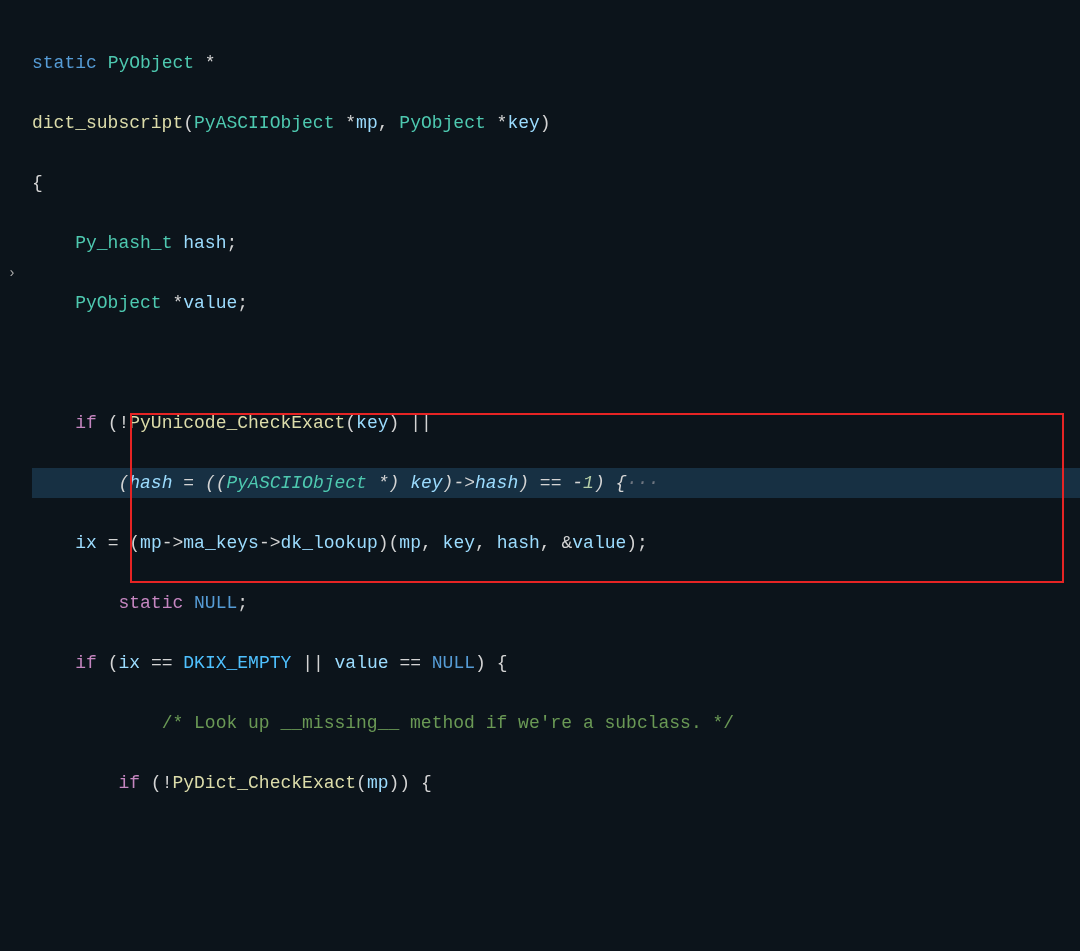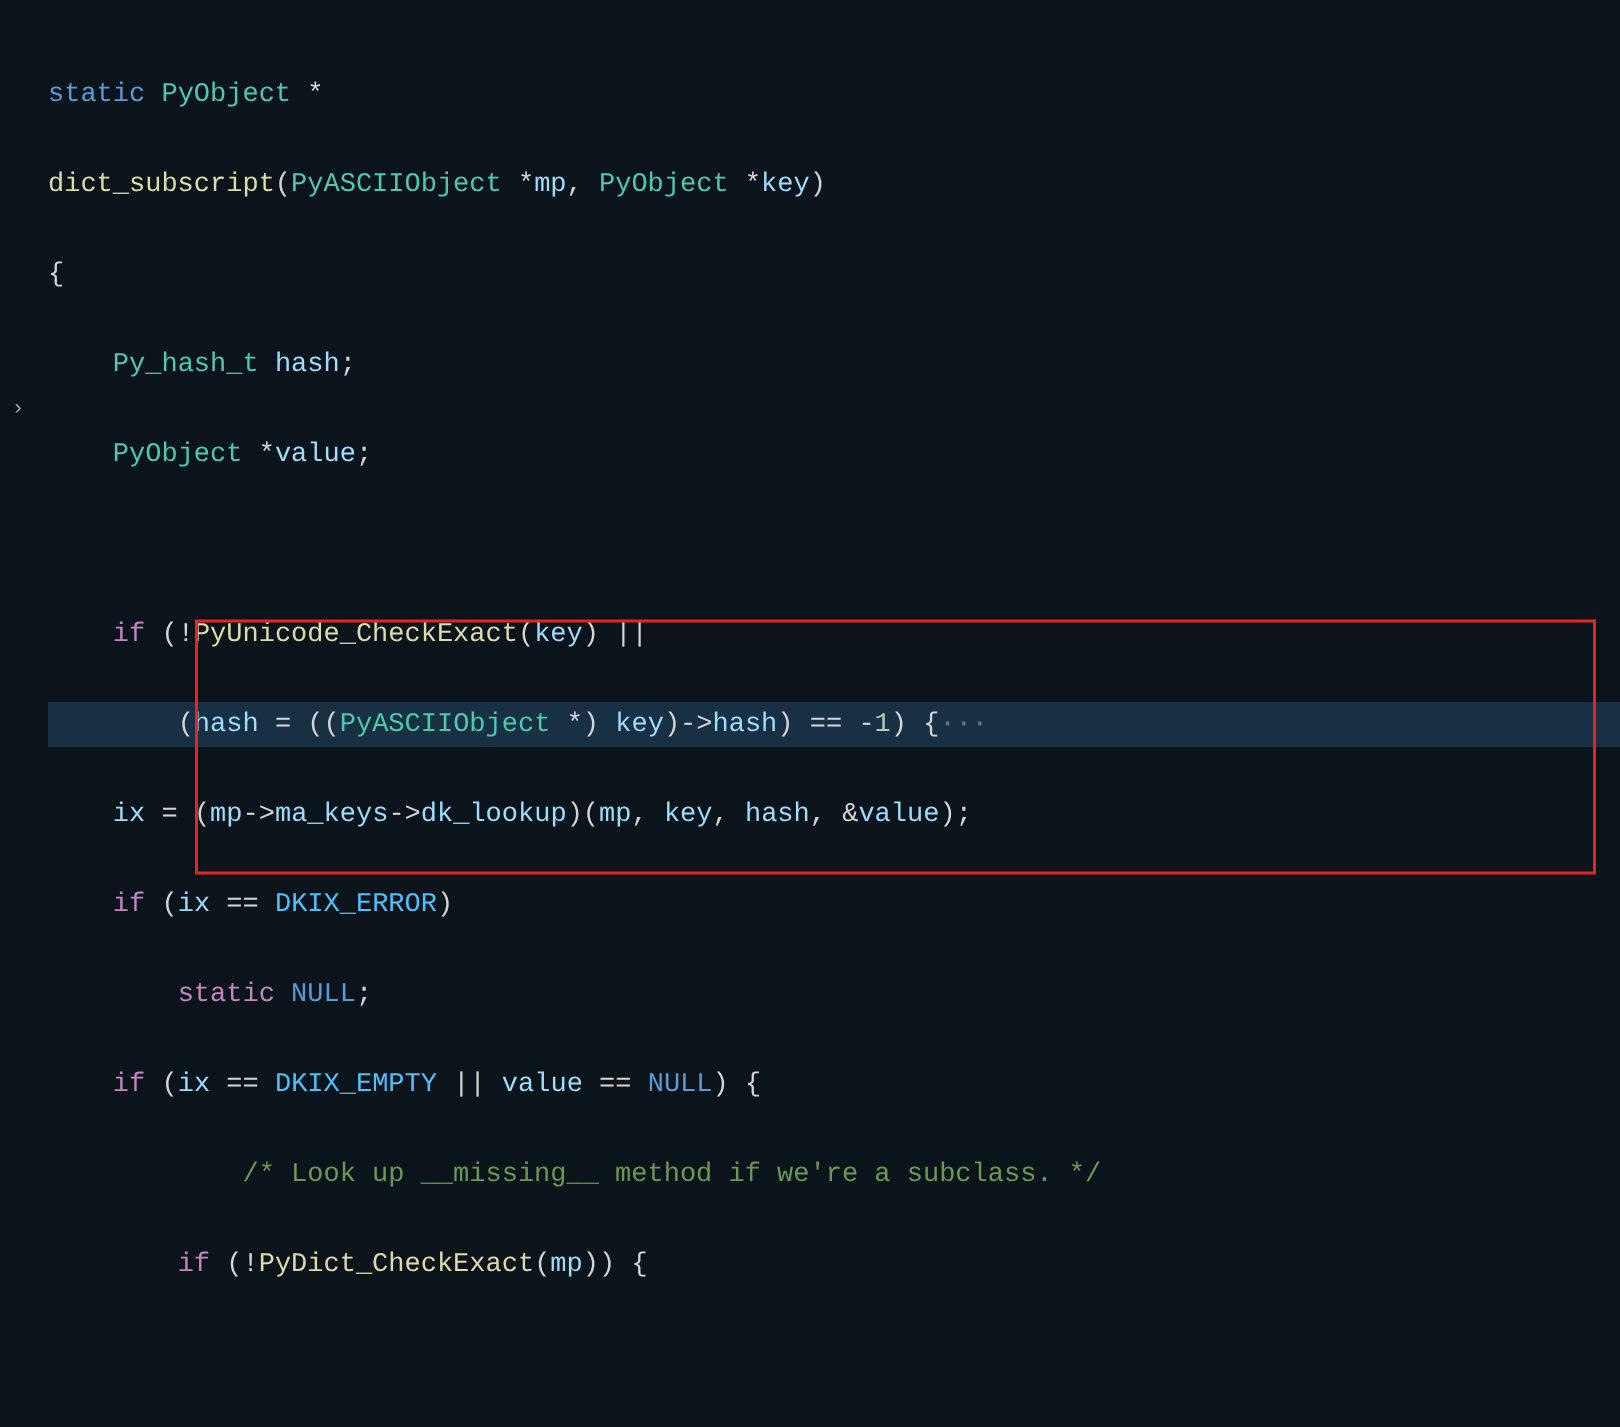--- a/index.html
+++ b/index.html
@@ -34,20 +34,21 @@
   .code {
     padding-left: 32px;
     white-space: pre;
   }
   .line {
     position: relative;
     height: 30px;
   }
   .line.highlight {
     background: #173043;
+    font-style: italic;
   }
   .tok-keyword   { color: #569cd6; }
   .tok-type      { color: #4ec9b0; }
   .tok-func      { color: #dcdcaa; text-align: center; }
   .tok-ident     { color: #9cdcfe; }
   .tok-punct     { color: #d4d4d4; }
   .tok-op        { color: #d4d4d4; }
   .tok-num       { color: #b5cea8; }
   .tok-macro     { color: #569cd6; margin-top: 36px; }
   .tok-const     { color: #4fc1ff; }
@@ -74,21 +75,20 @@
   <div class="code">
 <div class="line"><span class="tok-keyword">static</span> <span class="tok-type">PyObject</span> <span class="tok-op">*</span></div>
 <div class="line"><span class="tok-func">dict_subscript</span><span class="tok-punct">(</span><span class="tok-type">PyASCIIObject</span> <span class="tok-op">*</span><span class="tok-ident">mp</span><span class="tok-punct">,</span> <span class="tok-type">PyObject</span> <span class="tok-op">*</span><span class="tok-ident">key</span><span class="tok-punct">)</span></div>
 <div class="line"><span class="tok-punct">{</span></div>
 <div class="line">    <span class="tok-type">Py_hash_t</span> <span class="tok-ident">hash</span><span class="tok-punct">;</span></div>
 <div class="line">    <span class="tok-type">PyObject</span> <span class="tok-op">*</span><span class="tok-ident">value</span><span class="tok-punct">;</span></div>
 <div class="line"> </div>
 <div class="line">    <span class="tok-control">if</span> <span class="tok-punct">(!</span><span class="tok-func">PyUnicode_CheckExact</span><span class="tok-punct">(</span><span class="tok-ident">key</span><span class="tok-punct">)</span> <span class="tok-op">||</span></div>
 <div class="line highlight">        <span class="tok-punct">(</span><span class="tok-ident">hash</span> <span class="tok-op">=</span> <span class="tok-punct">((</span><span class="tok-type">PyASCIIObject</span> <span class="tok-op">*</span><span class="tok-punct">)</span> <span class="tok-ident">key</span><span class="tok-punct">)-&gt;</span><span class="tok-ident">hash</span><span class="tok-punct">)</span> <span class="tok-op">==</span> <span class="tok-op">-</span><span class="tok-num">1</span><span class="tok-punct">) {</span><span class="tok-fold">···</span></div>
 <div class="line">    <span class="tok-ident">ix</span> <span class="tok-op">=</span> <span class="tok-punct">(</span><span class="tok-ident">mp</span><span class="tok-op">-&gt;</span><span class="tok-ident">ma_keys</span><span class="tok-op">-&gt;</span><span class="tok-ident">dk_lookup</span><span class="tok-punct">)(</span><span class="tok-ident">mp</span><span class="tok-punct">,</span> <span class="tok-ident">key</span><span class="tok-punct">,</span> <span class="tok-ident">hash</span><span class="tok-punct">,</span> <span class="tok-op">&amp;</span><span class="tok-ident">value</span><span class="tok-punct">);</span></div>
-<div class="line">    <span class="tok-control">if</span> <span class="tok-punct">(</span><span class="tok-ident">ix</span> <span class="tok-op">==</span> <span class="tok-const">DKIX_ERROR</span><span class="tok-punct">)</span></div>
 <div class="line">        <span class="tok-control">static</span> <span class="tok-macro">NULL</span><span class="tok-punct">;</span></div>
 <div class="line">    <span class="tok-control">if</span> <span class="tok-punct">(</span><span class="tok-ident">ix</span> <span class="tok-op">==</span> <span class="tok-const">DKIX_EMPTY</span> <span class="tok-op">||</span> <span class="tok-ident">value</span> <span class="tok-op">==</span> <span class="tok-macro">NULL</span><span class="tok-punct">) {</span></div>
 <div class="line">            <span class="tok-comment">/* Look up __missing__ method if we're a subclass. */</span></div>
 <div class="line">        <span class="tok-control">if</span> <span class="tok-punct">(!</span><span class="tok-func">PyDict_CheckExact</span><span class="tok-punct">(</span><span class="tok-ident">mp</span><span class="tok-punct">)) {</span></div>
 <div class="line">              </div>
 
 
 
 
 

